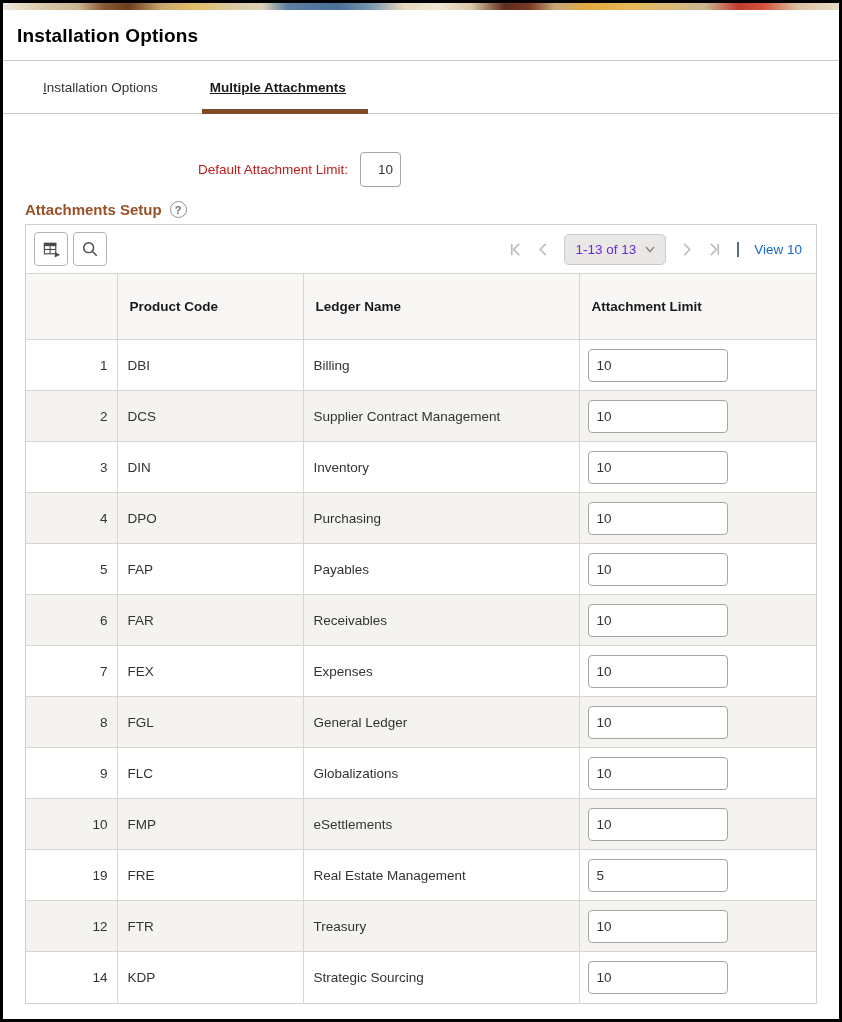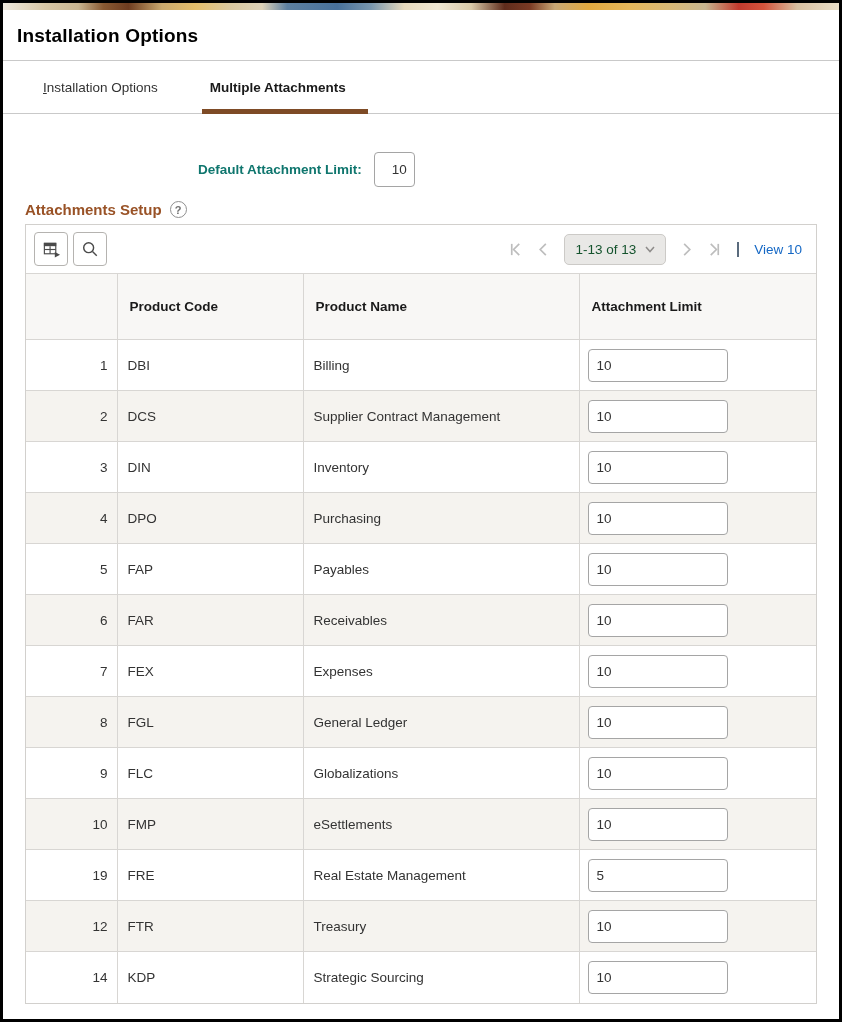--- a/index.html
+++ b/index.html
@@ -37,32 +37,32 @@
     height: 53px;
     align-items: flex-end;
     border-bottom: 1px solid #c9c9c9;
   }
   .tab {
     font-size: 13.5px; color: #333;
     padding: 0 2px 18px 2px;
     position: relative; cursor: pointer;
     white-space: nowrap;
   }
-  .tab.active { font-weight: bold; color: #1a1a1a; }
+  .tab.active { font-weight: bold; color: #1a1a1a; text-decoration: underline; }
   .tab.active::after {
     content: ""; position: absolute;
     left: -6px; right: -20px; bottom: -1px; height: 5px;
     background: var(--accent-brown, #7e4b26);
   }
 
   .field-row {
     display: flex; align-items: center; gap: 12px;
     margin: 36px 0 0 195px; height: 38px;
   }
-  .field-row label { font-size: 13.5px; font-weight: bold; color: #0f766e; }
+  .field-row label { font-size: 13.5px; font-weight: normal; color: #b91c1c; }
 
   .num-input {
     border: 1px solid #a5a5a5; border-radius: 4px;
     font-size: 13.5px; color: #333; background: #fff;
     font-family: inherit;
   }
   .default-input { width: 41px; height: 35px; text-align: right; padding: 0 7px; }
 
   .grid-heading {
     margin: 13px 0 6px 22px;
@@ -90,21 +90,21 @@
     width: 34px; height: 34px;
     border: 1px solid #b5b3b0; border-radius: 4px;
     background: #fff; display: flex; align-items: center; justify-content: center;
     padding: 0; cursor: pointer;
   }
   .toolbar-right { display: flex; align-items: center; gap: 13px; font-size: 13.5px; }
   .pg-icon { display: flex; cursor: default; }
   .pg-dropdown {
     display: flex; align-items: center; gap: 9px;
     background: #e9e8e6; border: 1px solid #cccac7; border-radius: 5px;
-    color: #14532d; height: 31px; padding: 0 10px; cursor: default;
+    color: #6d28d9; height: 31px; padding: 0 10px; cursor: default;
   }
   .pg-sep { width: 2px; height: 15px; background: #5a6b7d; margin: 0 2px; }
   .view-link { color: var(--link-blue, #1568c5); text-decoration: none; cursor: pointer; }
 
   table { border-collapse: collapse; width: 100%; table-layout: fixed; font-size: 13.5px; border-top: 1px solid #d8d6d3; }
   th, td { border-left: 1px solid #d8d6d3; }
   th:first-child, td:first-child { border-left: none; }
   tbody tr { border-top: 1px solid #d8d6d3; height: 51px; }
   thead tr { height: 66px; background: #f8f7f5; }
   tbody tr.alt { background: #f5f3ef; }
@@ -199,21 +199,21 @@
         <span class="pg-sep"></span>
         <a class="view-link">View 10</a>
       </div>
     </div>
 
     <table>
       <thead>
         <tr>
           <th class="col-num"></th>
           <th class="col-code">Product Code</th>
-          <th class="col-name">Product Name</th>
+          <th class="col-name">Ledger Name</th>
           <th>Attachment Limit</th>
         </tr>
       </thead>
       <tbody>
   <tr>
     <td class="col-num">1</td>
     <td>DBI</td>
     <td>Billing</td>
     <td class="col-limit">
       <input class="num-input grid-input" type="text" value="10" style="">

